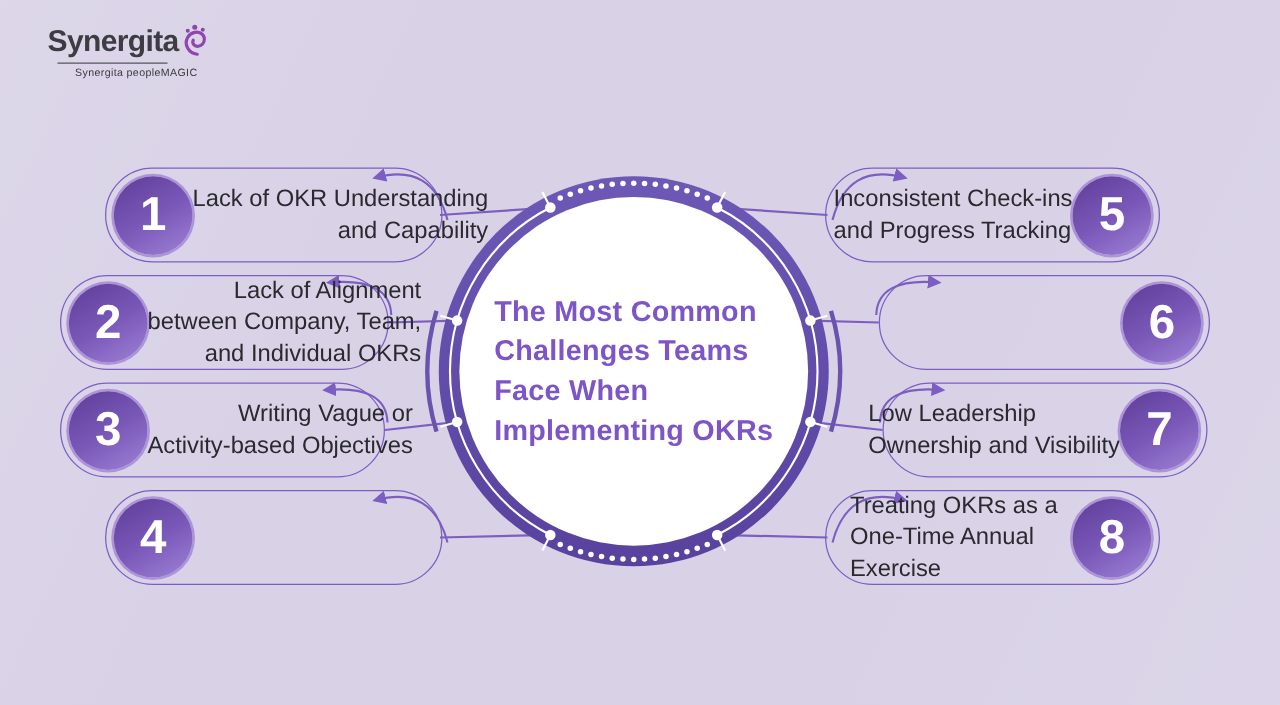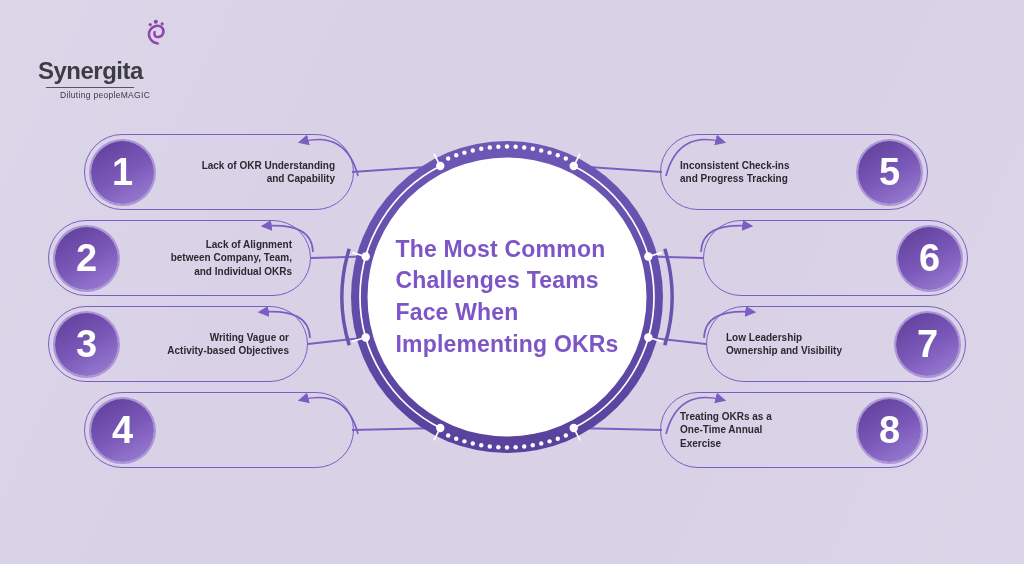--- a/index.html
+++ b/index.html
@@ -17,42 +17,42 @@
     position:relative;width:1024px;height:564px;overflow:hidden;
     background:
       linear-gradient(115deg, rgba(255,255,255,0.10) 0%, rgba(255,255,255,0) 30%),
       linear-gradient(295deg, rgba(255,255,255,0.08) 0%, rgba(255,255,255,0) 32%),
       var(--bg);
   }
   svg.layer{position:absolute;inset:0;width:1024px;height:564px;}
   
   .logo{position:absolute;left:38px;top:20px;}
   .logo-row{display:flex;align-items:flex-start;gap:2px;}
-  .logo-text{font-size:24px;font-weight:700;color:var(--logo-text);letter-spacing:-0.5px;margin-top:37px;}
+  .logo-text{font-size:24px;font-weight:700;color:var(--logo-text);letter-spacing:-0.5px;}
   .swirl{width:24px;height:30px;margin-top:-2px;}
   .logo-rule{height:1px;background:#55555c;width:88px;margin:2px 0 2px 8px;}
   .tagline{font-size:8.5px;color:#3a3a40;letter-spacing:0.3px;margin-left:22px;}
   
   .pill{
     position:absolute;height:76px;border:1.8px solid var(--accent);
     border-radius:40px;display:flex;align-items:center;background:transparent;
   }
   .pill .num{
     width:63px;height:63px;border-radius:50%;flex:0 0 auto;
     background:linear-gradient(150deg,#5e3d98 0%,#7a58b8 52%,#9e82d6 100%);
     box-shadow:0 0 0 2px rgba(157,127,212,0.75);
     display:flex;align-items:center;justify-content:center;
     color:#fff;font-size:38px;font-weight:700;
   }
   .pill.left .num{margin-left:6px;}
   .pill.right{flex-direction:row-reverse;}
   .pill.right .num{margin-right:6px;}
   .label{
-    font-size:10px;line-height:1.34;color:var(--text);white-space:pre;
-    font-weight:700;
+    font-size:19px;line-height:1.34;color:var(--text);white-space:pre;
+    font-weight:400;
   }
   .pill.left .label{margin-left:auto;text-align:right;padding-right:18px;}
   .pill.right .label{margin-right:auto;text-align:left;padding-left:19px;}
   
   .center-title{
     position:absolute;left:382px;top:219px;width:250px;height:156px;
     display:flex;align-items:center;justify-content:center;text-align:left;
     font-size:23px;line-height:1.38;font-weight:700;color:var(--title);
     white-space:pre;letter-spacing:0.2px;
   }
@@ -165,21 +165,21 @@
     <div class="logo-row">
       <span class="logo-text">Synergita</span>
       <svg class="swirl" viewBox="0 0 30 36">
         <path d="M16 31 C7 30 2.5 21 6.5 14 C9.5 9 17 7 21 11 C25 15 23 22 17 23 C13 23.6 10.5 20 12 17" stroke="#9046b0" stroke-width="3.2" fill="none" stroke-linecap="round"></path>
         <circle cx="6.5" cy="7.5" r="2" fill="#8b44a8"></circle>
         <circle cx="13.5" cy="4" r="2.5" fill="#8b44a8"></circle>
         <circle cx="21.5" cy="6.5" r="2" fill="#8b44a8"></circle>
       </svg>
     </div>
     <div class="logo-rule"></div>
-    <div class="tagline">Diluting peopleMAGIC</div>
+    <div class="tagline">Synergita peopleMAGIC</div>
   </div>
 
   <div class="center-title">The Most Common
 Challenges Teams
 Face When
 Implementing OKRs</div>
 
   <div class="pill left" style="left:84px;top:134px;width:270px;">
     <div class="num">1</div>
     <div class="label">Lack of OKR Understanding

